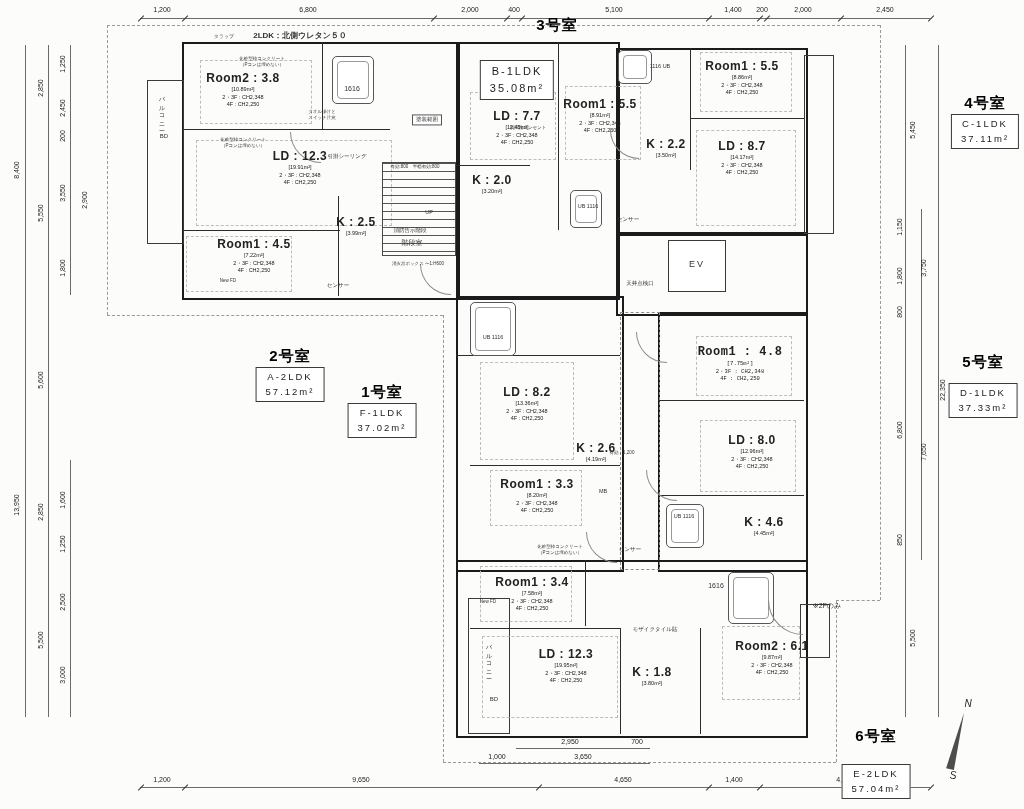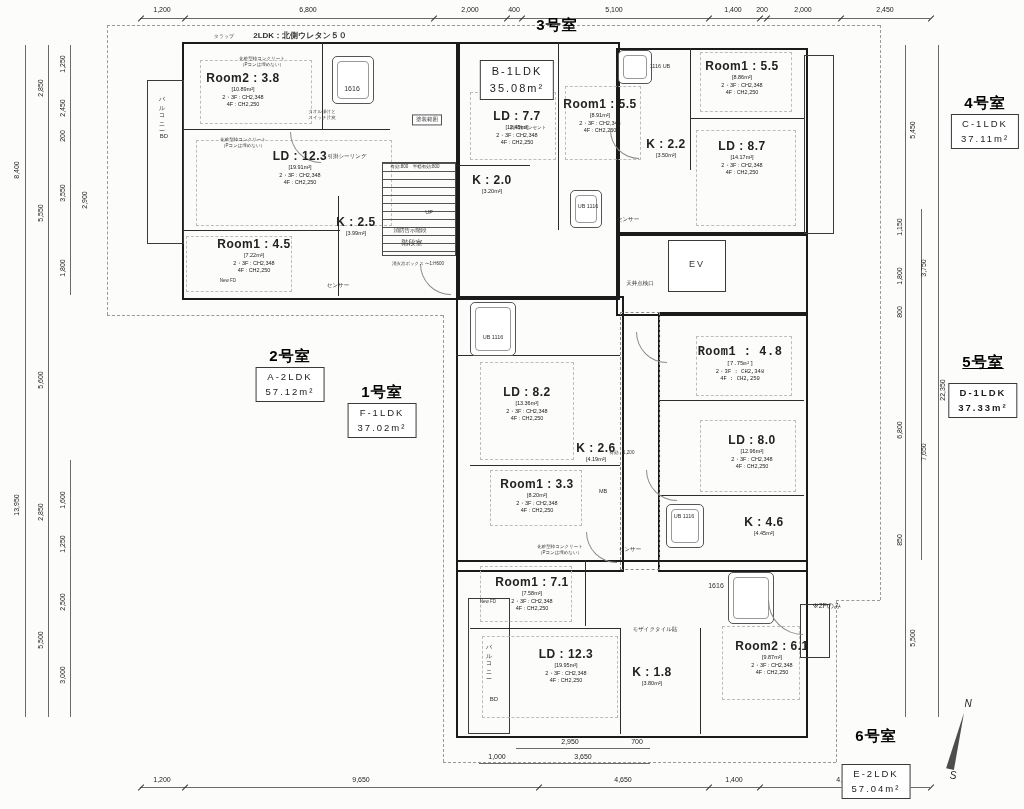--- a/index.html
+++ b/index.html
@@ -221,22 +221,22 @@
     <span>F-1LDK</span>
     <span>37.02m²</span>
   </div>
 
   <div class="utitle" style="left:985px;top:94px;">4号室</div>
   <div class="ubox" style="left:985px;top:114px;">
     <span>C-1LDK</span>
     <span>37.11m²</span>
   </div>
 
-  <div class="utitle" style="left:983px;top:353px;text-decoration:underline;">5号室</div>
-  <div class="ubox" style="left:983px;top:383px;font-weight:bold;">
+  <div class="utitle" style="left:983px;top:353px;">5号室</div>
+  <div class="ubox" style="left:983px;top:383px;">
     <span>D-1LDK</span>
     <span>37.33m²</span>
   </div>
 
   <div class="utitle" style="left:876px;top:727px;">6号室</div>
   <div class="ubox" style="left:876px;top:747px;margin-top:17px;">
     <span>E-2LDK</span>
     <span>57.04m²</span>
   </div>
 
@@ -325,21 +325,21 @@
     <span>[12.96m²]</span>
     <span>2・3F : CH2,348</span>
     <span>4F : CH2,250</span>
   </div>
   <div class="r" style="left:764px;top:514px;">
     <span class="nm">K : 4.6</span>
     <span>[4.45m²]</span>
 
   </div>
   <div class="r" style="left:532px;top:574px;">
-    <span class="nm">Room1 : 7.1</span>
+    <span class="nm">Room1 : 3.4</span>
     <span>[7.58m²]</span>
     <span>2・3F : CH2,348</span>
     <span>4F : CH2,250</span>
   </div>
   <div class="r" style="left:566px;top:646px;">
     <span class="nm">LD : 12.3</span>
     <span>[19.95m²]</span>
     <span>2・3F : CH2,348</span>
     <span>4F : CH2,250</span>
   </div>

